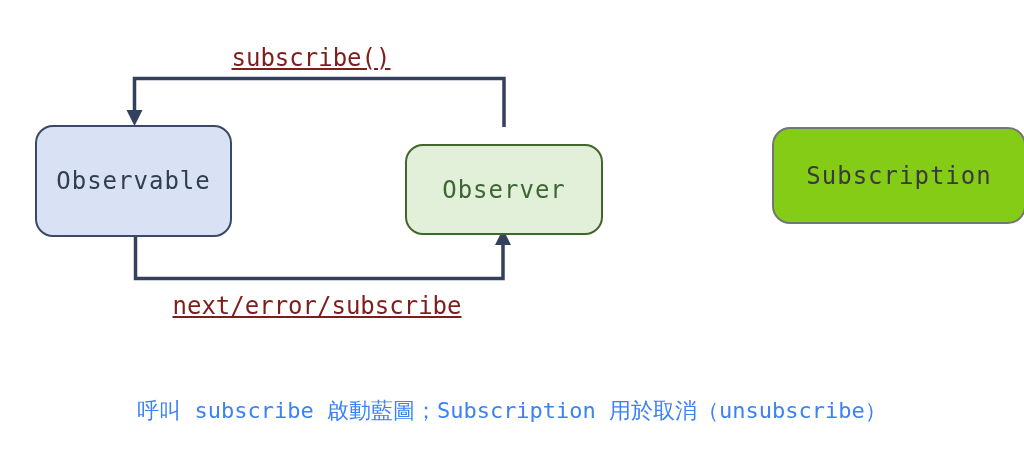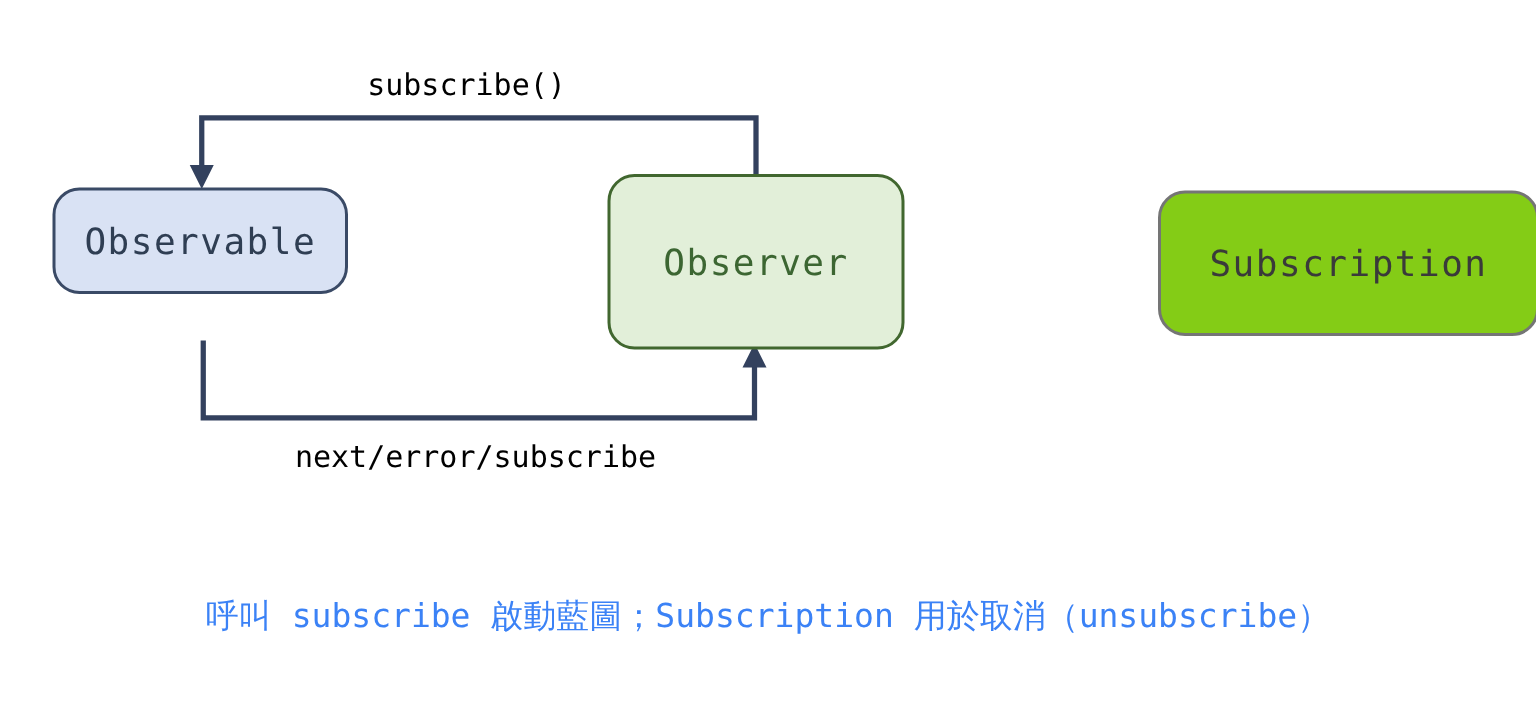--- a/index.html
+++ b/index.html
@@ -27,43 +27,44 @@
     position: absolute;
     box-sizing: border-box;
     border-radius: 18px;
     display: flex;
     align-items: center;
     justify-content: center;
     font-size: 24px;
     letter-spacing: 1px;
   }
   .node-observable {
-    left: 35px;  top: 125px;  width: 197px; height: 71px;
+    left: 35px;  top: 125px;  width: 197px; height: 112px;
     background: #d9e2f4;
     border: 2.5px solid #3a4a66;
     color: #2f3e53;
   }
   .node-observer {
-    left: 405px; top: 116px;  width: 198px; height: 117px;
+    left: 405px; top: 144px;  width: 198px; height: 91px;
     background: #e2efd9;
     border: 2.5px solid #41672f;
     color: #3c6632;
   }
   .node-subscription {
     left: 772px; top: 127px;  width: 254px; height: 97px;
     background: #84cc16;
     border: 2px solid #757575;
     color: #3a3a3a;
   }
   .edge-label {
     position: absolute;
-    color: #000000;
-    font-size: 20px;
+    color: #7f1d1d;
+    font-size: 24px;
     white-space: nowrap;
     transform: translateX(-50%);
+    text-decoration: underline;
   }
   .edge-label-subscribe { left: 311px; top: 44px; }
   .edge-label-next      { left: 317px; top: 292px; }
   .caption {
     position: absolute;
     left: 0;
     top: 396px;
     width: 1024px;
     text-align: center;
     color: #3b82f6;

